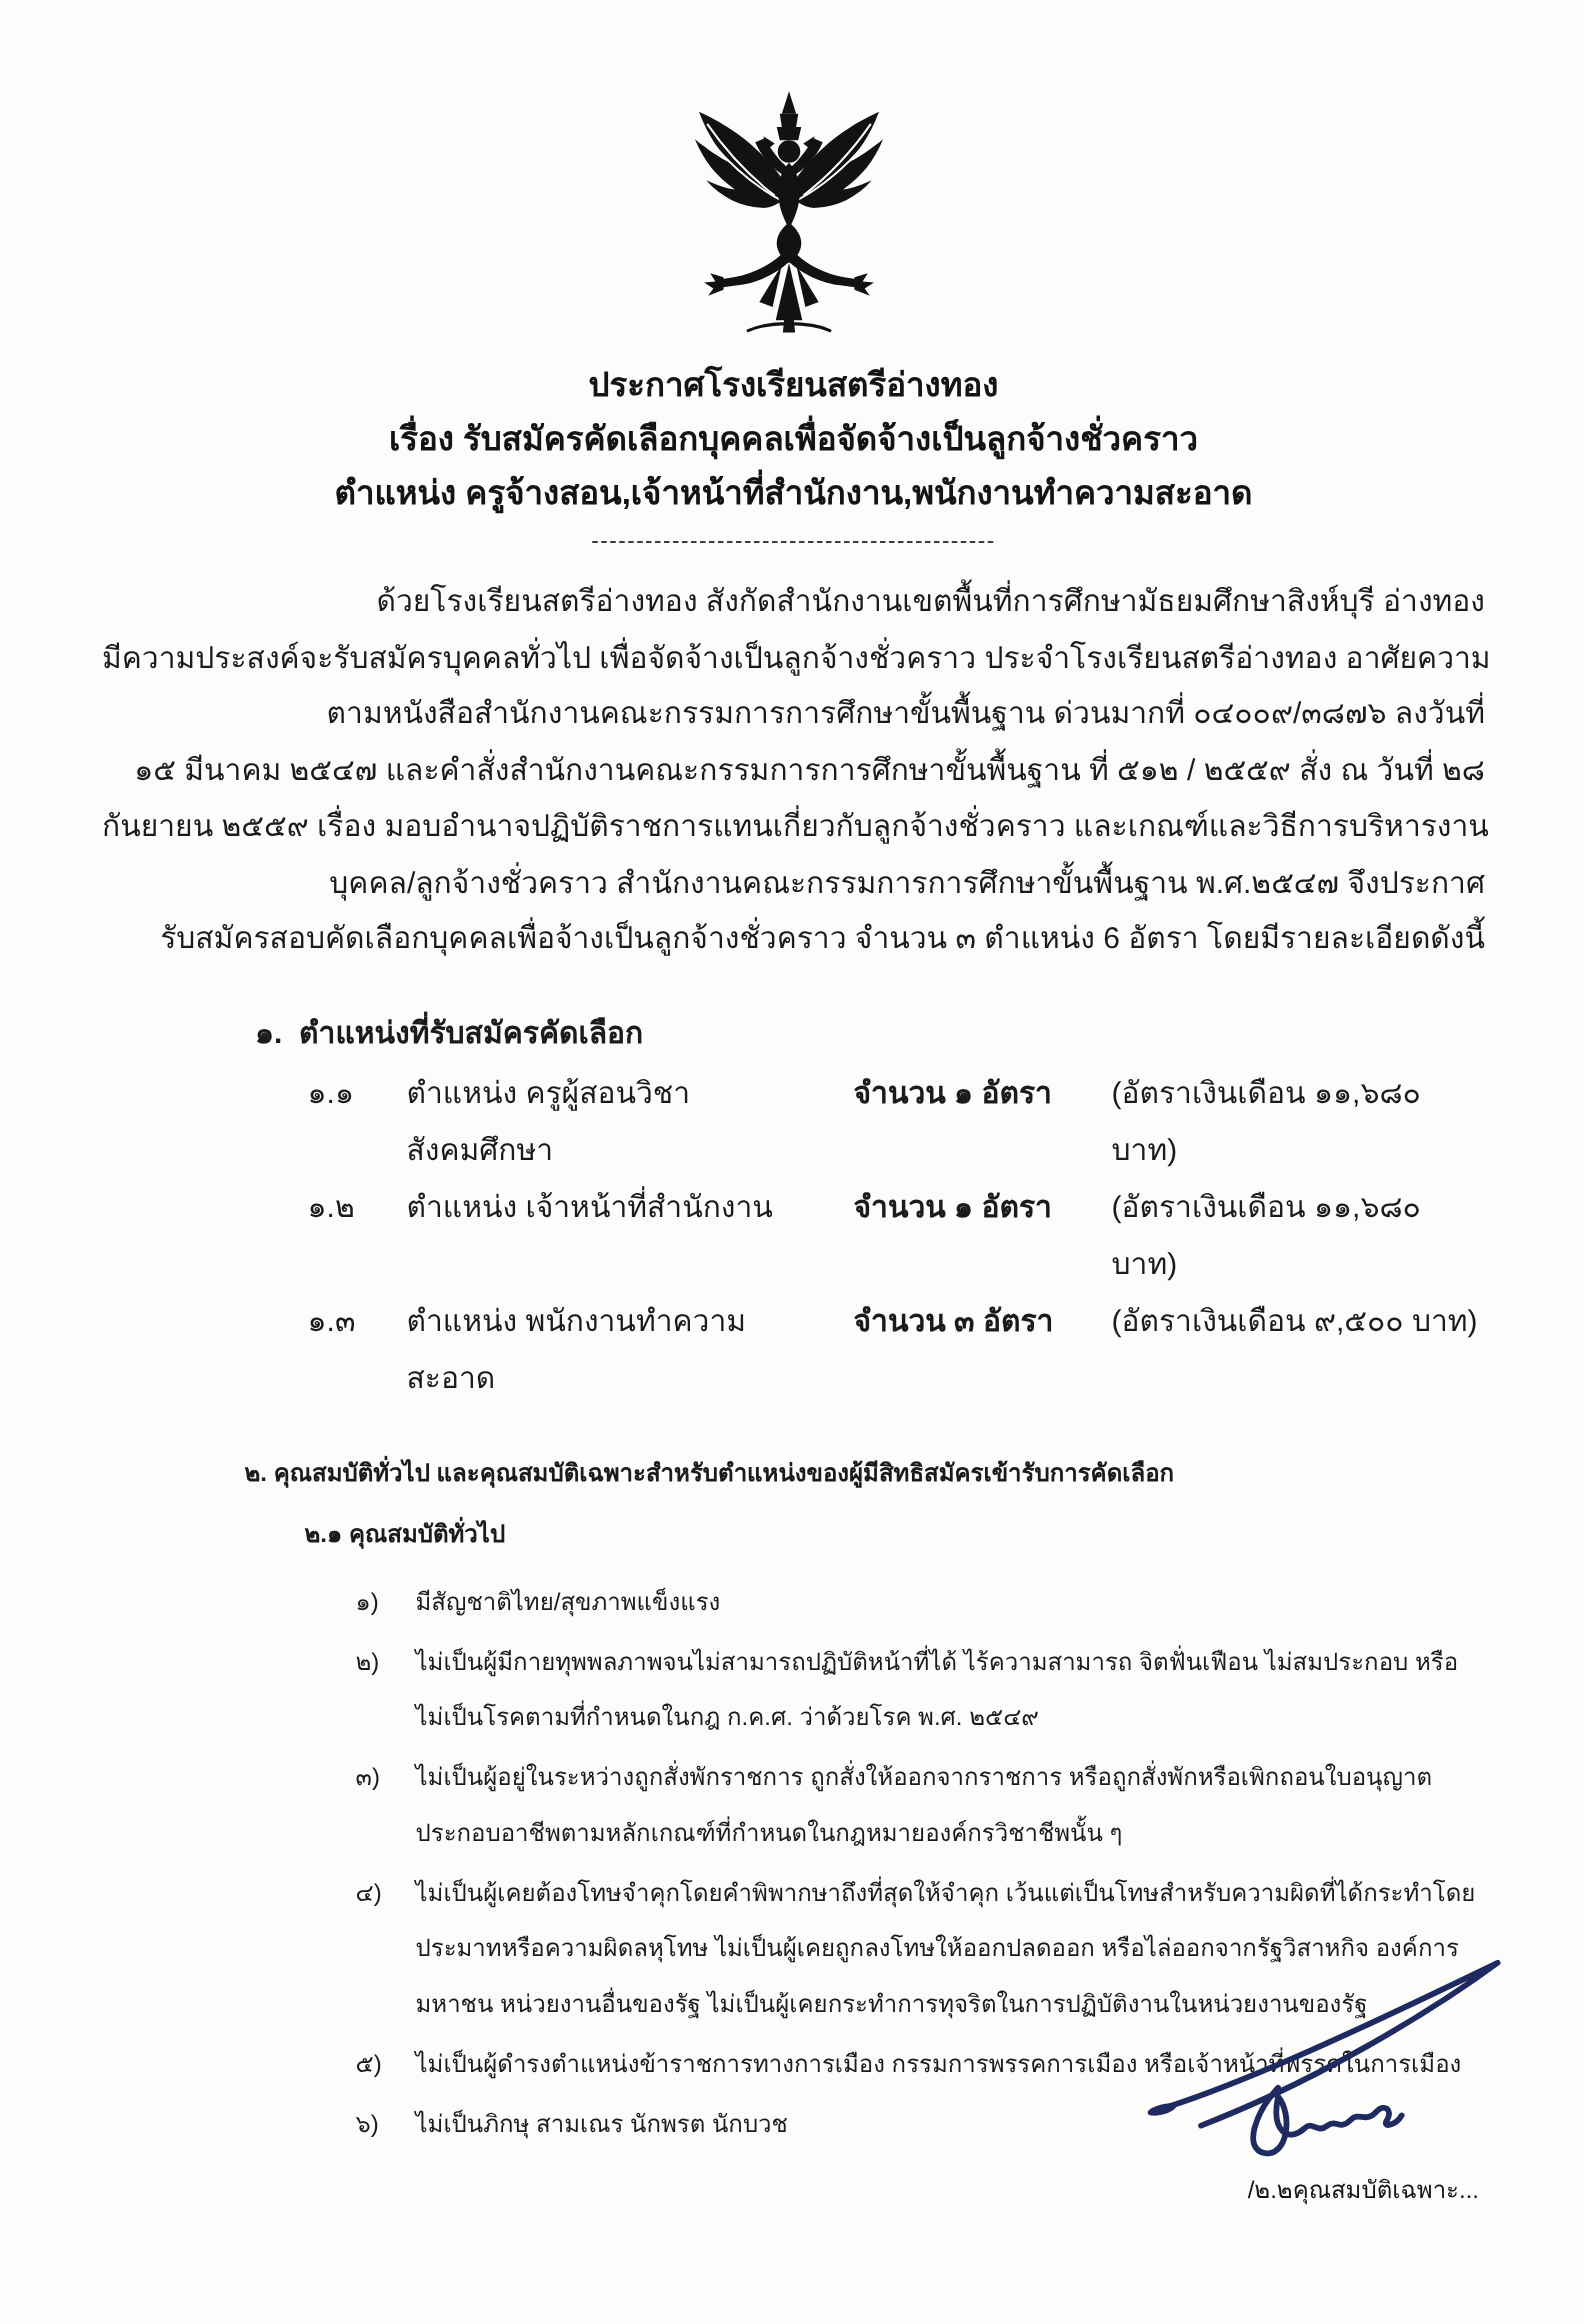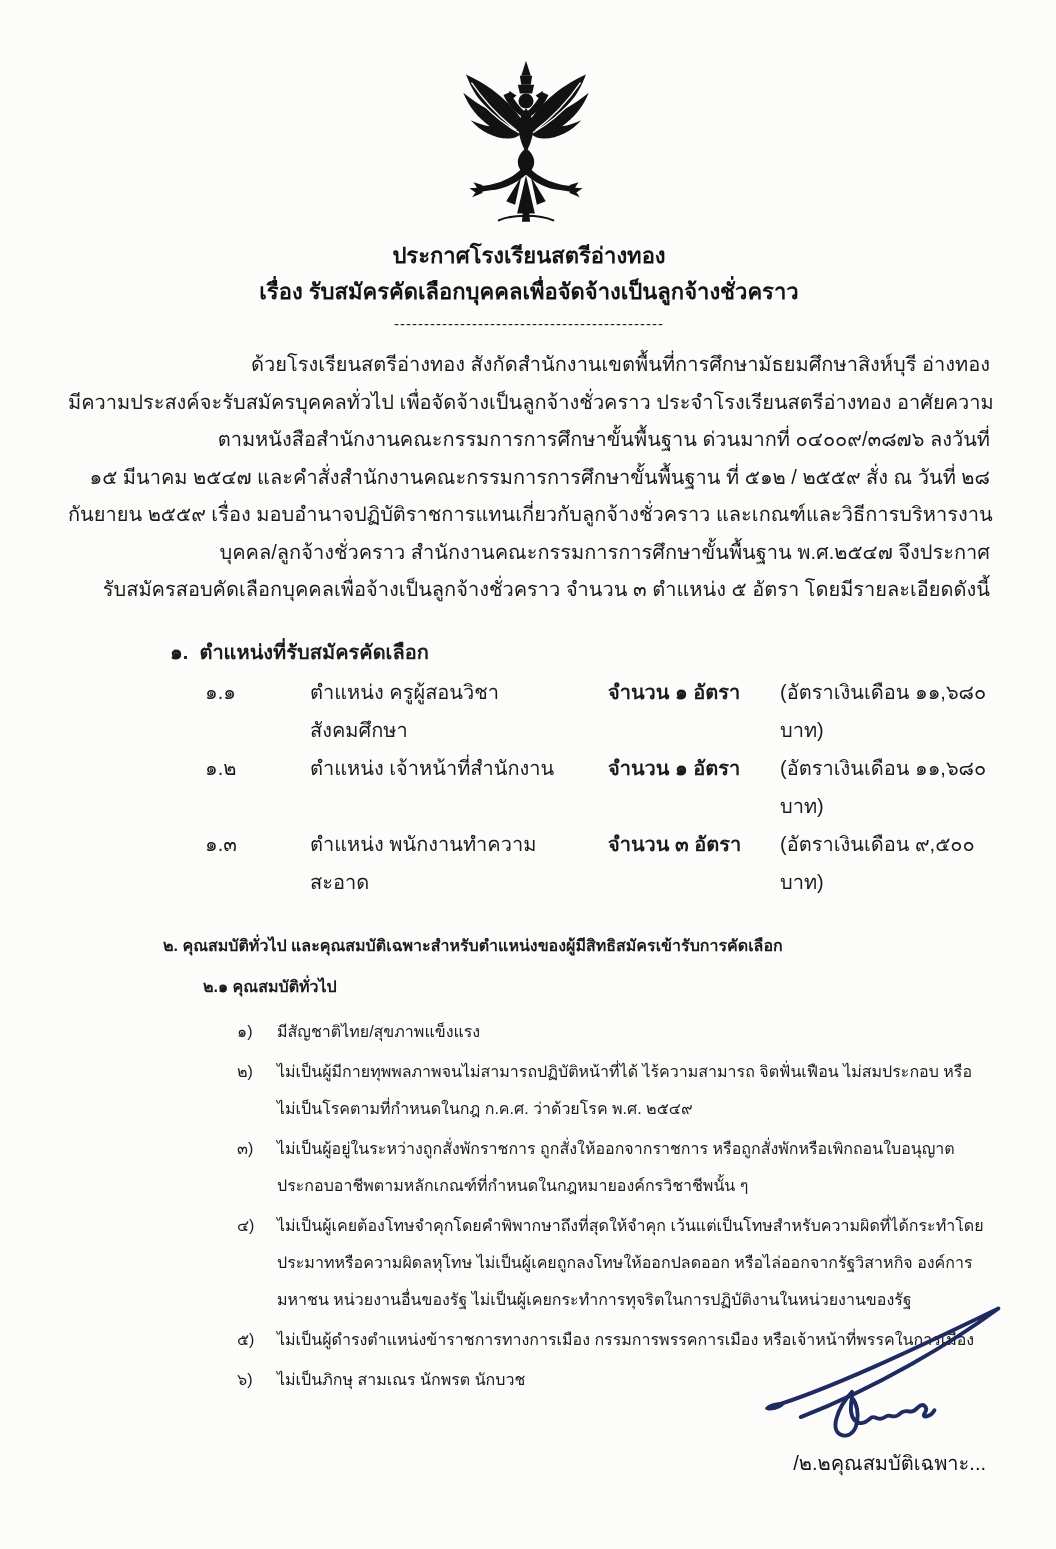--- a/index.html
+++ b/index.html
@@ -19,32 +19,32 @@
   .title-block{text-align:center;font-weight:bold;font-size:22px;line-height:36px;color:#141414;}
   .separator{text-align:center;font-size:15px;letter-spacing:1px;line-height:16px;margin-top:6px;color:#222;}
   .intro{margin-top:14px;font-size:20px;line-height:37.5px;}
   .intro .line{white-space:nowrap;text-align:right;}
   .intro .line.first{text-indent:162px;}
   .sec1{margin-top:24px;font-size:20px;line-height:38px;}
   .sec1-heading{padding-left:102px;font-weight:bold;}
   .pos-rows{margin-top:2px;}
   .pos-row{display:flex;padding-left:137px;gap:20px;}
   .pos-no{width:46px;flex:none;}
-  .pos-name{width:278px;flex:none;margin-left:39px;}
+  .pos-name{width:278px;flex:none;}
   .pos-count{width:152px;flex:none;font-weight:bold;}
   .pos-rate{flex:1;}
   .sec2{margin-top:26px;font-size:16px;line-height:37px;}
   .sec2-heading{padding-left:95px;font-weight:bold;}
   .sec2-sub{padding-left:135px;font-weight:bold;margin-top:4px;}
   .quals{margin-top:8px;}
   .qual-item{display:flex;padding-left:169px;margin-bottom:3px;}
   .qual-no{width:40px;flex:none;}
   .qual-text{flex:1;max-width:730px;}
   .signature-block{position:absolute;left:760px;top:1296px;width:252px;height:152px;}
-  .continuation{position:absolute;top:1447px;right:70px;font-size:20px;color:#141414;}
+  .continuation{position:absolute;top:1447px;right:70px;font-size:16px;color:#141414;}
   .g-black{fill:#121212;stroke:none;}
   .g-line{fill:none;stroke:#fcfcfb;stroke-width:2;}
   .g-stroke{fill:none;stroke:#121212;stroke-width:3;stroke-linecap:round;}
 </style>
 </head>
 <body>
 
 <div class="page">
 
   <div class="emblem-wrap">
@@ -72,31 +72,32 @@
       <path class="g-black" d="M110 132 C95 144 93 160 110 172 C127 160 125 144 110 132 Z"></path>
       <path class="g-black" d="M110 172 L97 228 L123 228 Z"></path>
       <path class="g-black" d="M110 180 L104 240 L116 240 Z"></path>
       <path class="g-stroke" d="M70 238 C90 229 130 229 150 238"></path>
     </svg>
   </div>
 
   <div class="title-block">
     <div>ประกาศโรงเรียนสตรีอ่างทอง</div>
     <div>เรื่อง   รับสมัครคัดเลือกบุคคลเพื่อจัดจ้างเป็นลูกจ้างชั่วคราว</div>
+    <div>ตำแหน่ง ครูจ้างสอน,เจ้าหน้าที่สำนักงาน,พนักงานทำความสะอาด</div>
   </div>
   <div class="separator">---------------------------------------------</div>
 
   <div class="intro">
     <div class="line first">ด้วยโรงเรียนสตรีอ่างทอง  สังกัดสำนักงานเขตพื้นที่การศึกษามัธยมศึกษาสิงห์บุรี อ่างทอง</div>
     <div class="line">มีความประสงค์จะรับสมัครบุคคลทั่วไป เพื่อจัดจ้างเป็นลูกจ้างชั่วคราว ประจำโรงเรียนสตรีอ่างทอง  อาศัยความ</div>
     <div class="line">ตามหนังสือสำนักงานคณะกรรมการการศึกษาขั้นพื้นฐาน  ด่วนมากที่ ๐๔๐๐๙/๓๘๗๖  ลงวันที่</div>
     <div class="line">๑๕ มีนาคม ๒๕๔๗  และคำสั่งสำนักงานคณะกรรมการการศึกษาขั้นพื้นฐาน ที่ ๕๑๒ / ๒๕๕๙ สั่ง ณ วันที่  ๒๘</div>
     <div class="line">กันยายน ๒๕๕๙  เรื่อง มอบอำนาจปฏิบัติราชการแทนเกี่ยวกับลูกจ้างชั่วคราว และเกณฑ์และวิธีการบริหารงาน</div>
     <div class="line">บุคคล/ลูกจ้างชั่วคราว สำนักงานคณะกรรมการการศึกษาขั้นพื้นฐาน พ.ศ.๒๕๔๗ จึงประกาศ</div>
-    <div class="line">รับสมัครสอบคัดเลือกบุคคลเพื่อจ้างเป็นลูกจ้างชั่วคราว จำนวน ๓ ตำแหน่ง ๕ อัตรา โดยมีรายละเอียดดังนี้</div>
+    <div class="line">รับสมัครสอบคัดเลือกบุคคลเพื่อจ้างเป็นลูกจ้างชั่วคราว จำนวน ๓ ตำแหน่ง 6 อัตรา โดยมีรายละเอียดดังนี้</div>
   </div>
 
   <div class="sec1">
     <div class="sec1-heading">
       <span>๑.</span>&nbsp;&nbsp;<span>ตำแหน่งที่รับสมัครคัดเลือก</span>
     </div>
     <div class="pos-rows">
       <div class="pos-row">
         <span class="pos-no">๑.๑</span>
         <span class="pos-name">ตำแหน่ง ครูผู้สอนวิชาสังคมศึกษา</span>

